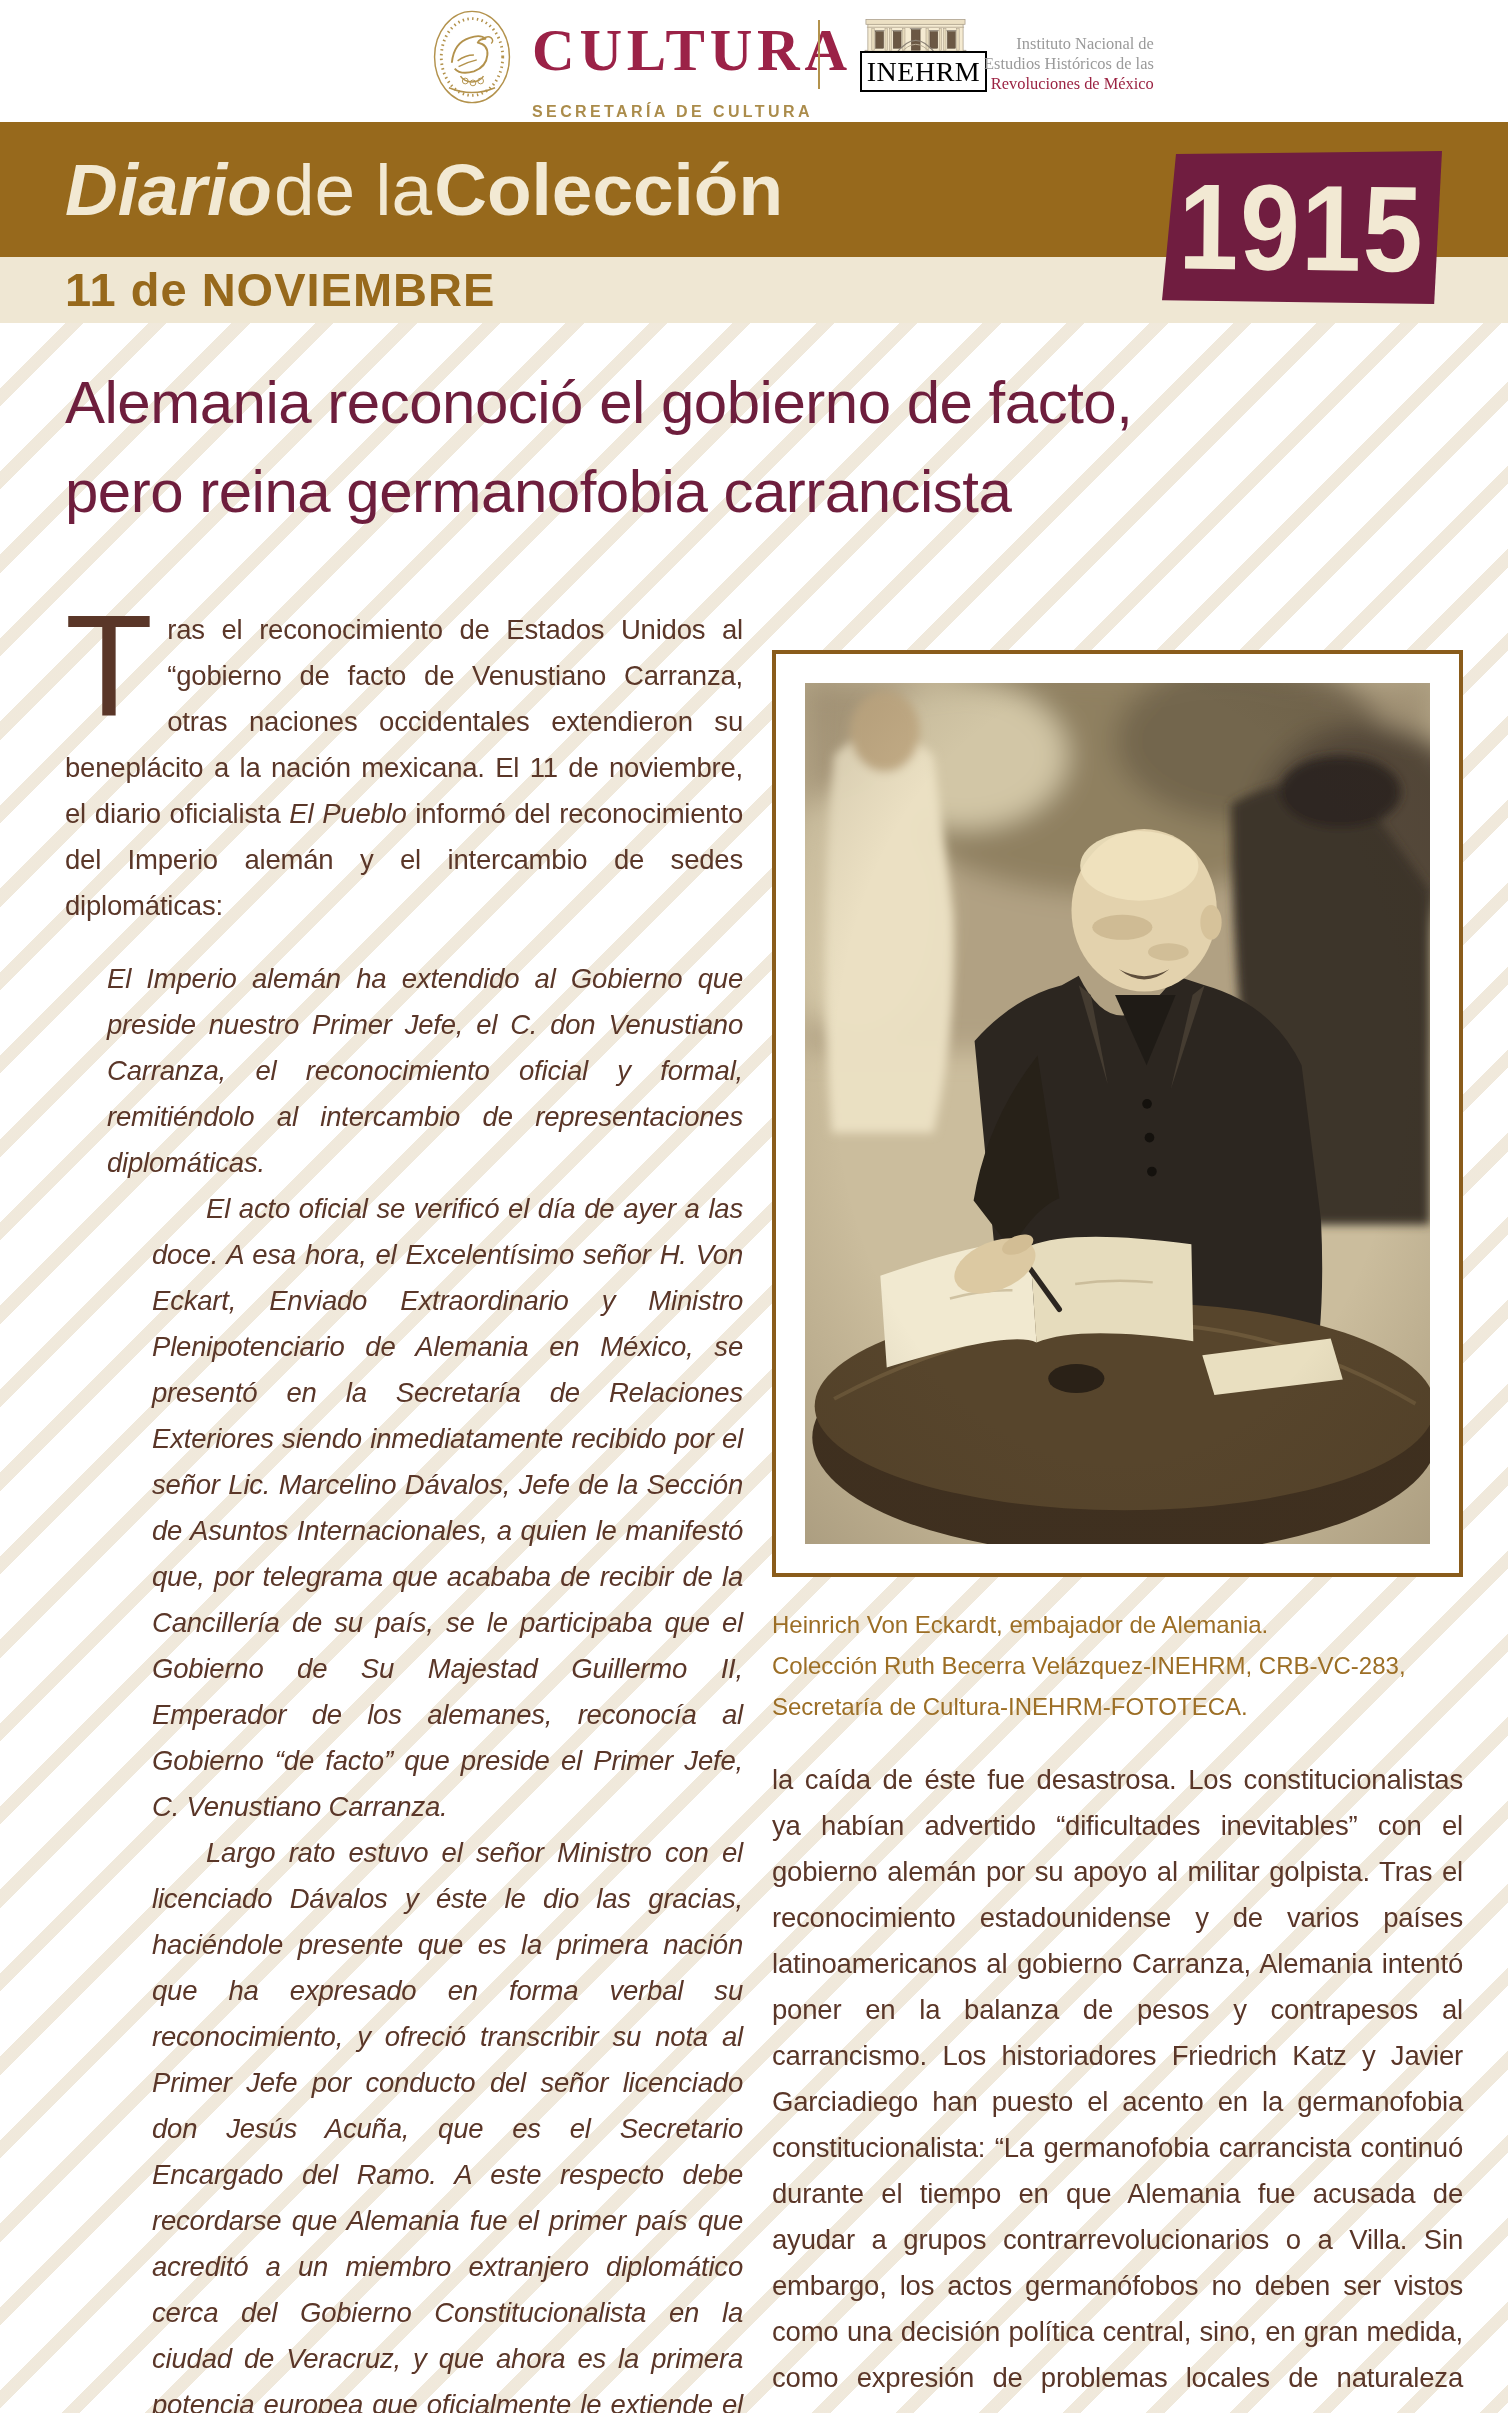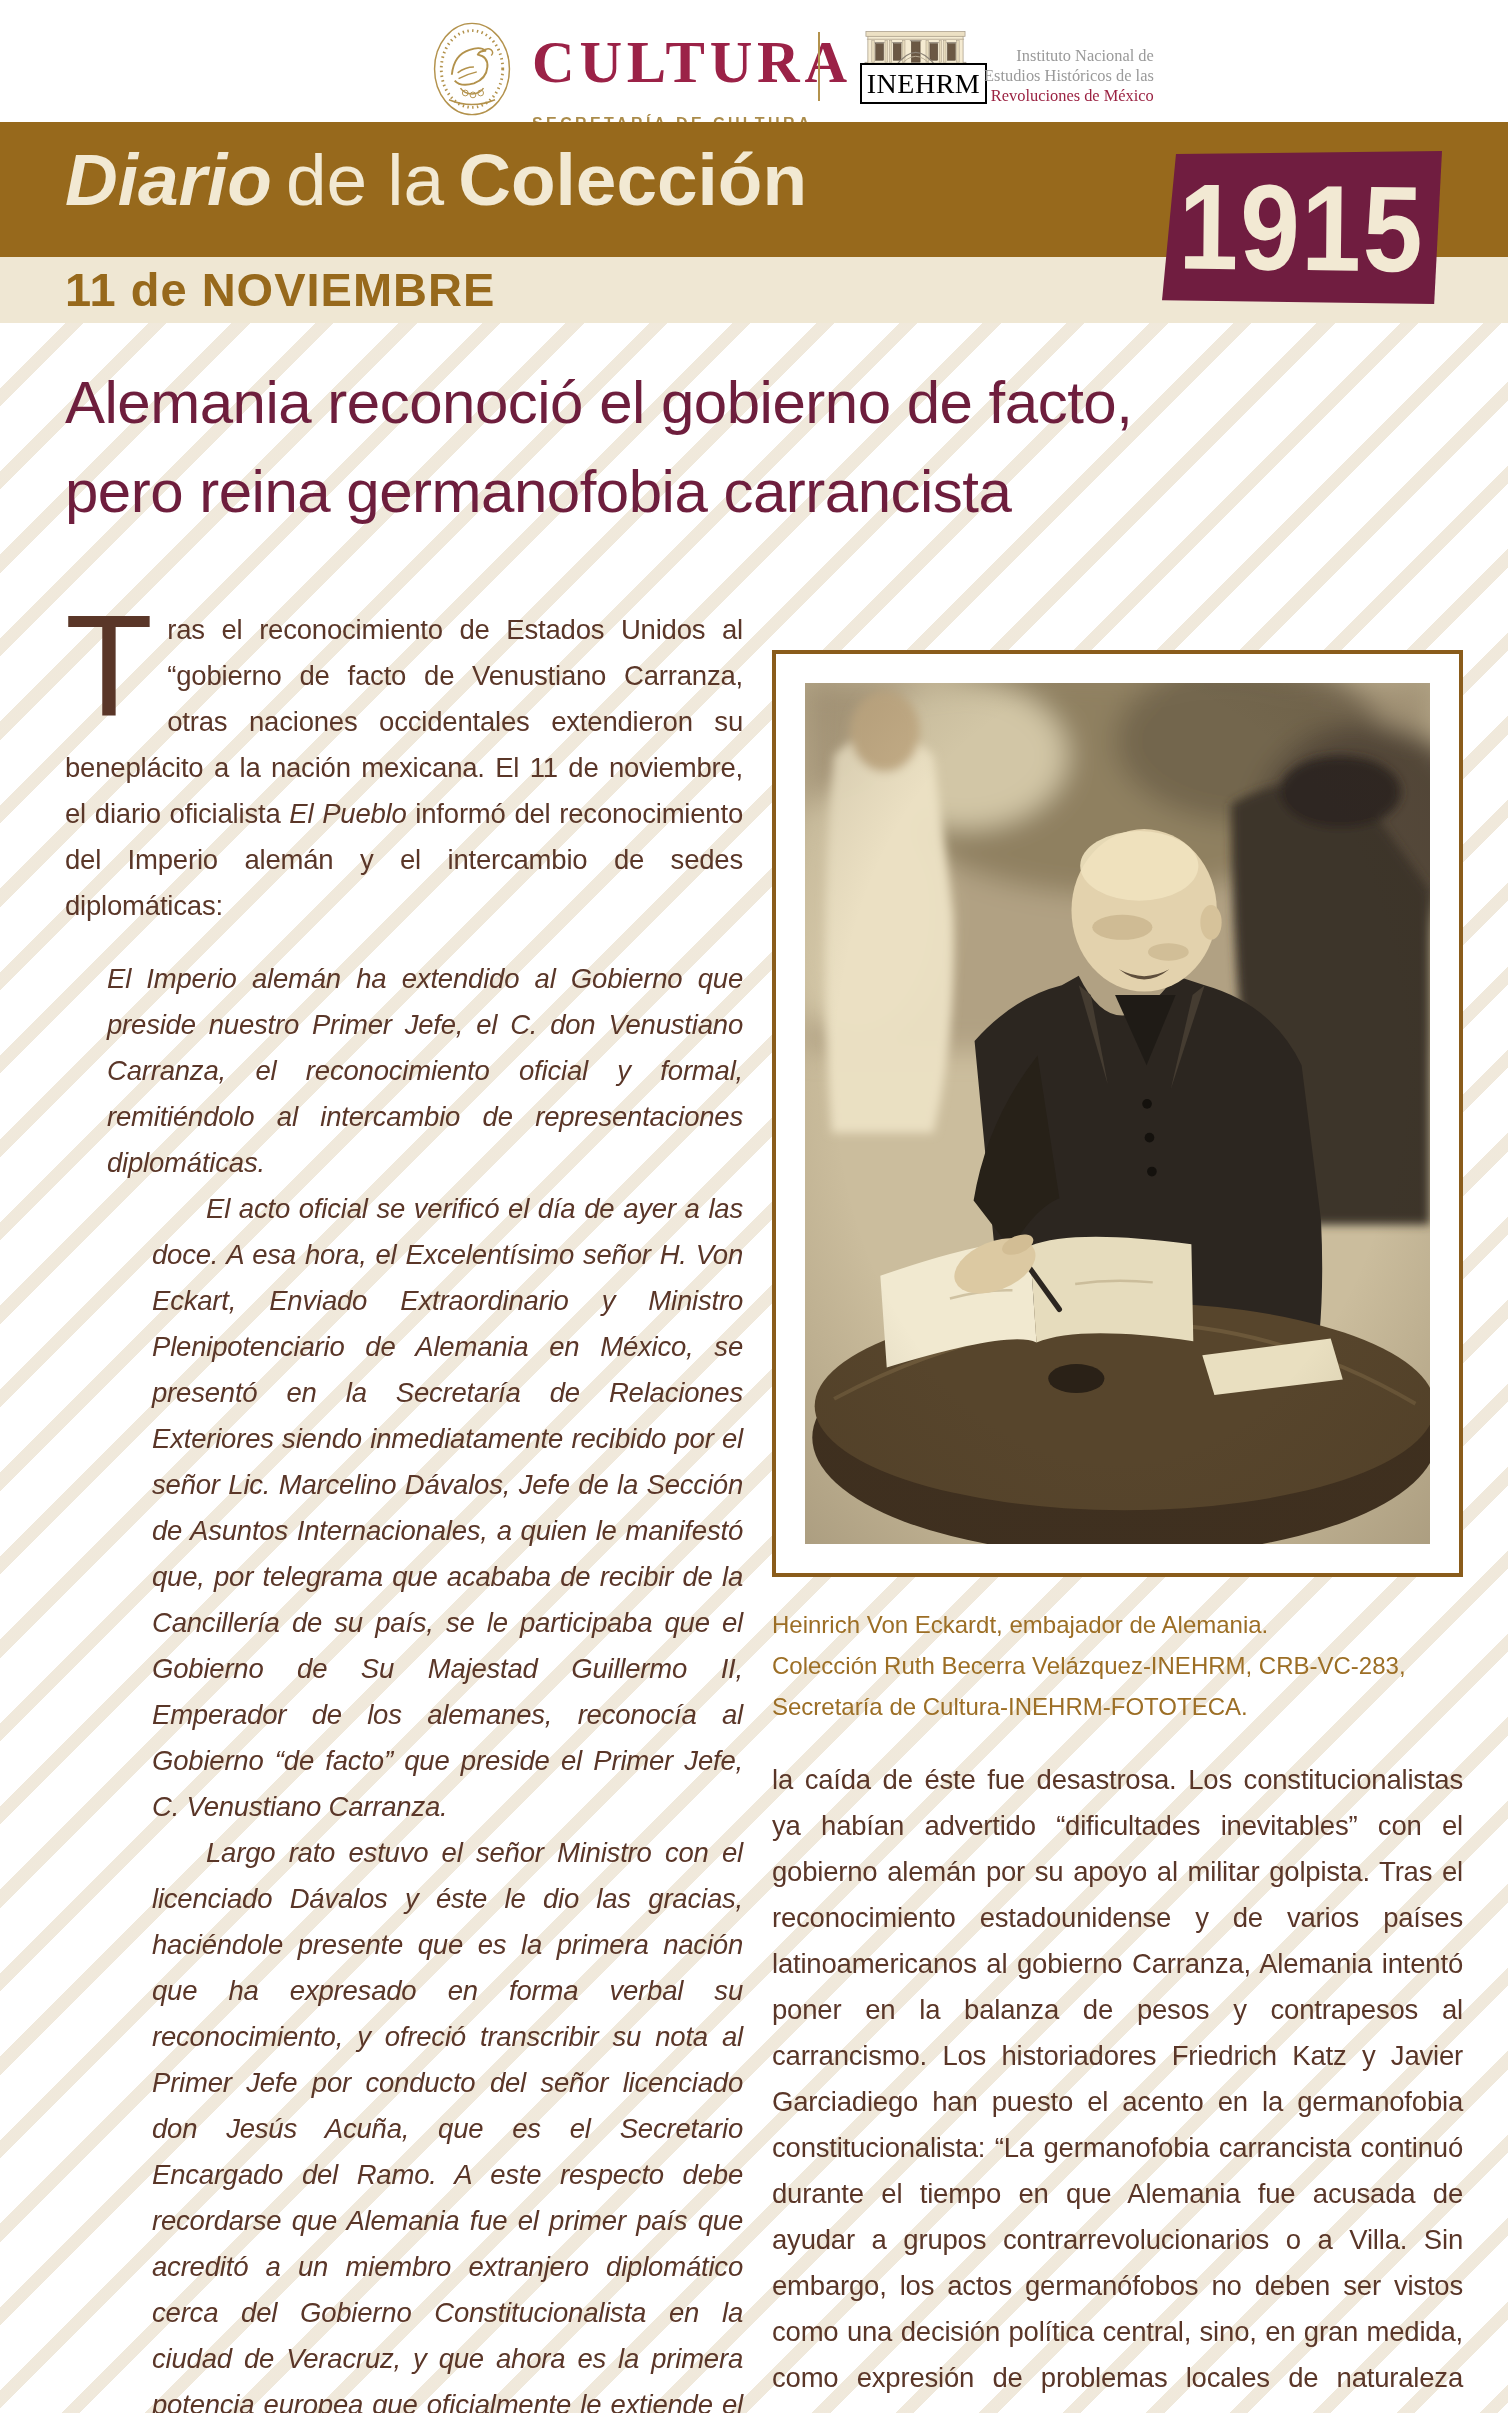--- a/index.html
+++ b/index.html
@@ -6,39 +6,39 @@
   .page{position:relative;width:1508px;height:2955px;background:#ffffff;overflow:hidden;
         font-family:"Liberation Sans",sans-serif;}
 
   
   .stripes{position:absolute;left:0;top:323px;width:1508px;height:2385px;
            background:repeating-linear-gradient(135deg,
              rgba(222,206,176,0) 0 46px,
              rgba(222,206,176,.45) 46px 59px);}
 
   
-  .header{position:absolute;left:0;top:12px;width:1508px;height:122px;background:#ffffff;}
+  .header{position:absolute;left:0;top:0;width:1508px;height:122px;background:#ffffff;}
   .coat{position:absolute;left:424px;top:8.7px;width:96px;height:97px;}
   .cultura{position:absolute;left:532px;top:16.4px;}
   .cultura-title{font-family:"Liberation Serif",serif;font-size:59px;font-weight:700;
                  color:#9b2247;letter-spacing:4.8px;}
   .cultura-sub{margin-top:18px;font-size:16px;font-weight:700;color:#ab8c4b;letter-spacing:3.4px;}
   .logo-divider{position:absolute;left:818px;top:20px;width:2.4px;height:69px;background:#b3924c;}
   .building{position:absolute;left:863px;top:16.4px;width:105px;height:52px;}
   .inehrm-box{position:absolute;left:860px;top:51px;width:127px;height:41px;background:#ffffff;
               border:2.4px solid #000;box-sizing:border-box;display:flex;align-items:center;justify-content:center;}
   .inehrm-acronym{font-family:"Liberation Serif",serif;font-size:28px;color:#000;letter-spacing:0.5px;}
   .inehrm-text{position:absolute;left:984px;top:34px;font-family:"Liberation Serif",serif;
                font-size:16.4px;line-height:20px;color:#9a9a9a;text-align:right;}
   .inehrm-text .l3{color:#9b2242;}
 
   
   .brown-band{position:absolute;left:0;top:122px;width:1508px;height:135px;background:#97691c;}
-  .masthead{position:absolute;left:65px;top:112px;height:135px;display:flex;align-items:center;
-            gap:14px;color:#f2e9d3;font-size:73px;white-space:nowrap;}
+  .masthead{position:absolute;left:65px;top:122px;height:135px;display:flex;align-items:center;
+            gap:2px;color:#f2e9d3;font-size:73px;white-space:nowrap;}
   .masthead .t1{font-weight:700;font-style:italic;}
   .masthead .t2{font-weight:400;}
   .masthead .t3{font-weight:700;}
   .date-strip{position:absolute;left:0;top:257px;width:1508px;height:66px;background:#efe7d3;}
   .date-text{position:absolute;left:65px;top:257px;height:84px;line-height:66px;
              font-size:47px;font-weight:700;color:#97691c;letter-spacing:1px;}
   .year-box{position:absolute;left:1162px;top:151px;width:280px;height:153px;background:#701d40;
             clip-path:polygon(5% 2%,100% 0%,97.2% 100%,0% 97.5%);
             display:flex;align-items:center;justify-content:center;}
   .year{font-size:122px;font-weight:700;color:#f2e9d3;letter-spacing:1.9px;

